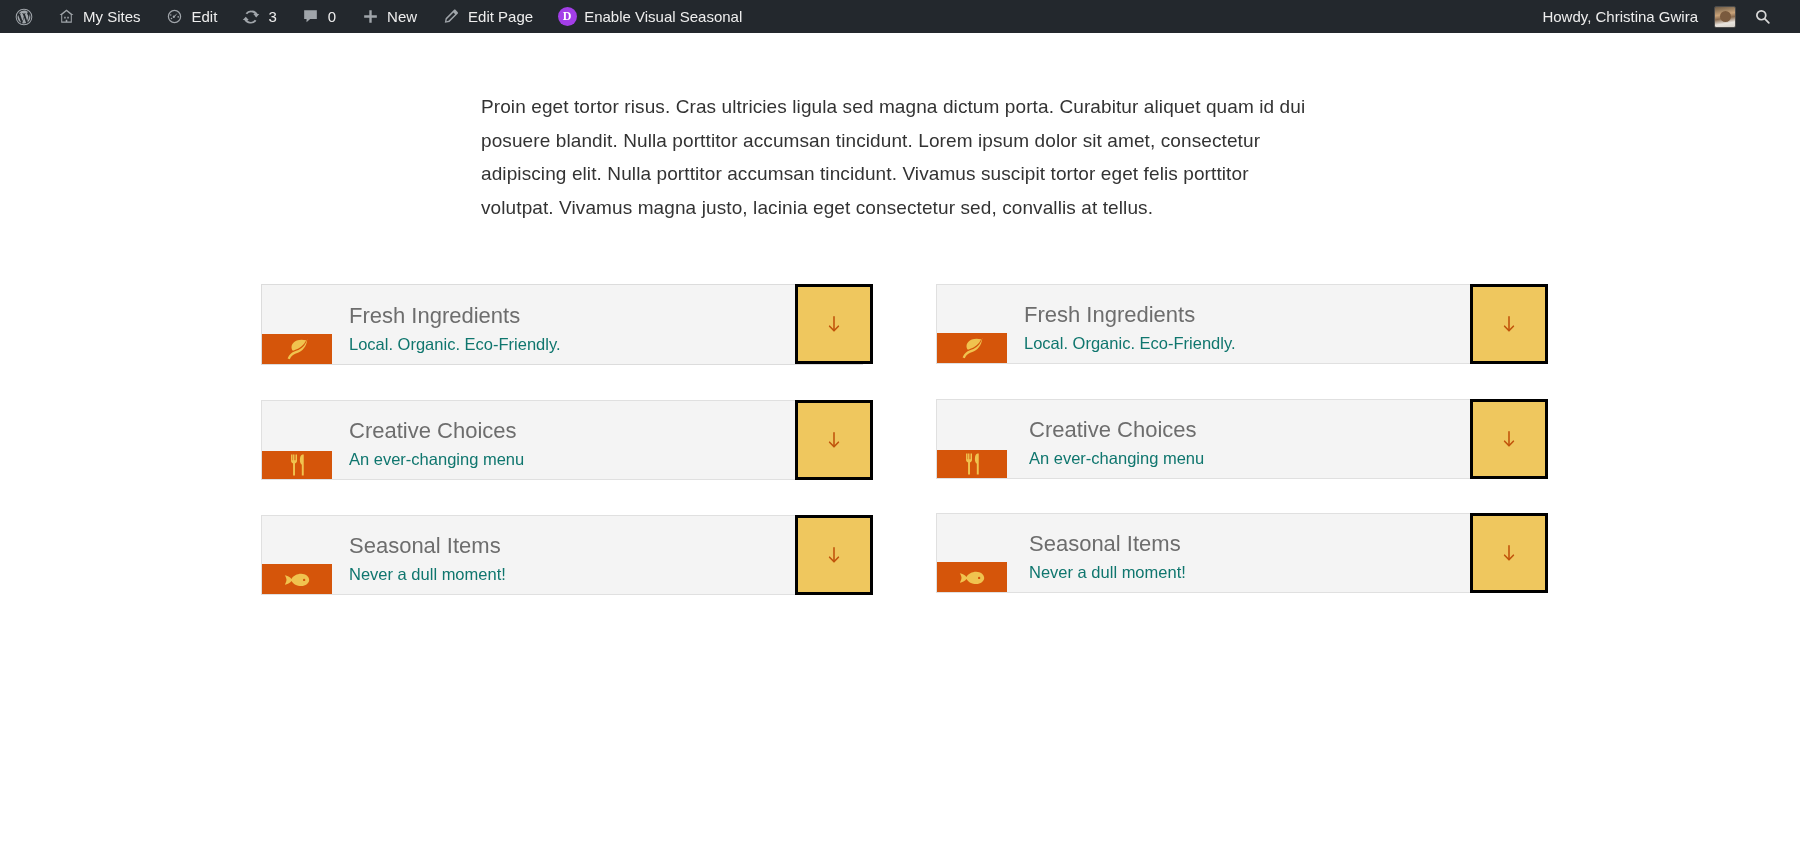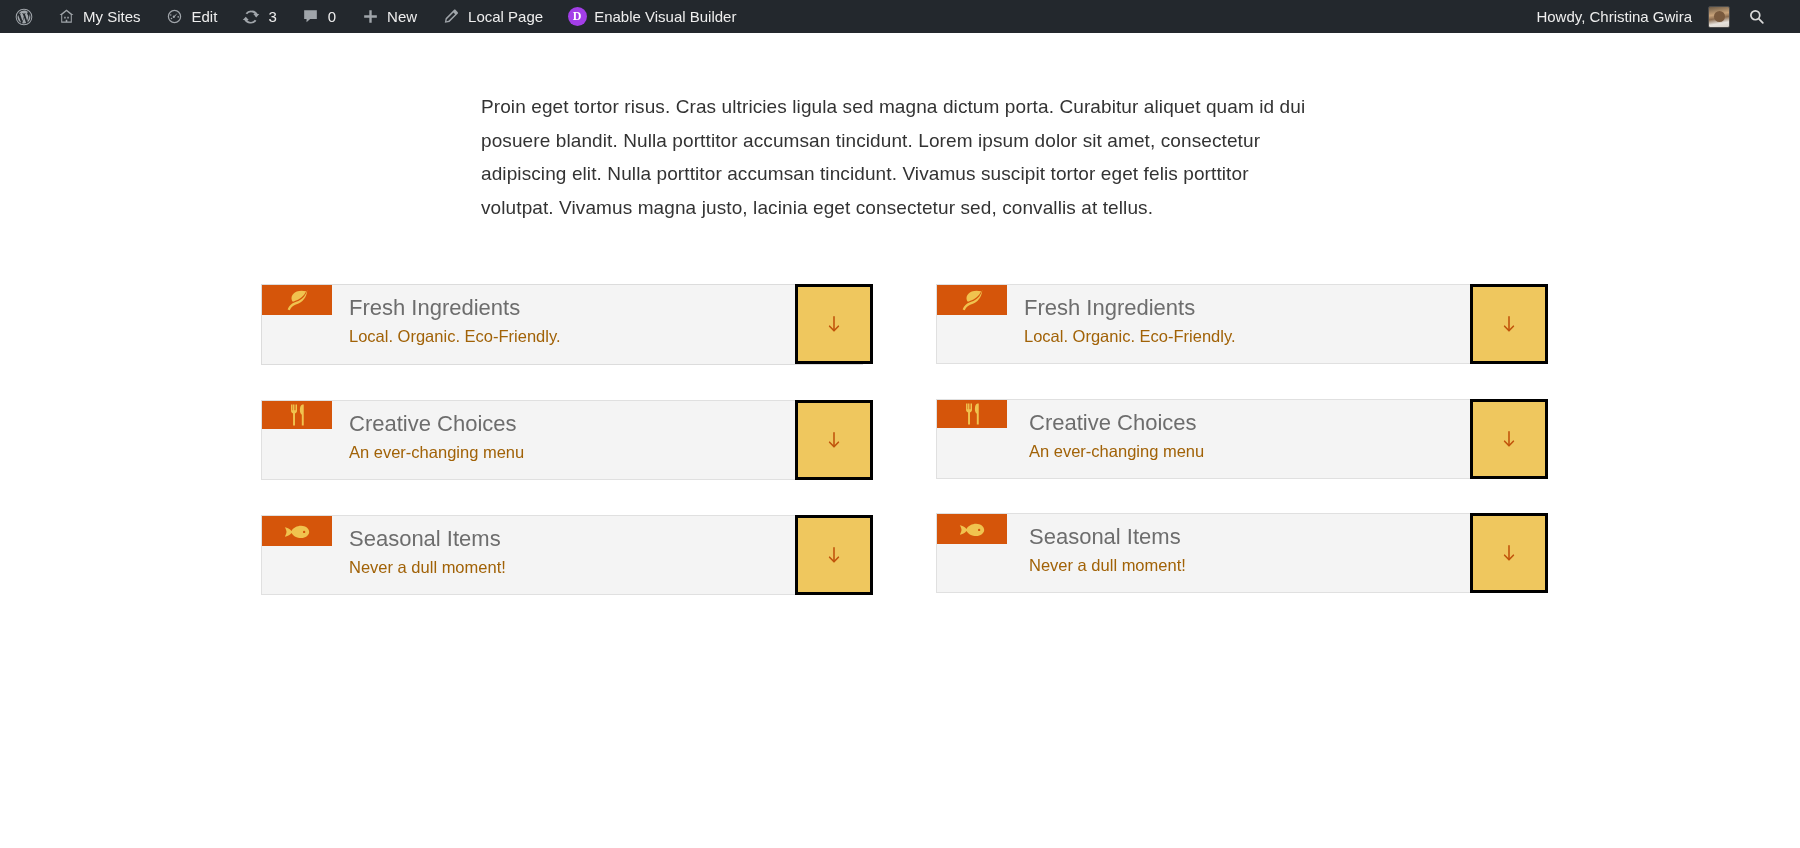--- a/index.html
+++ b/index.html
@@ -44,21 +44,21 @@
     color: #a0a5aa;
     flex: 0 0 auto;
   }
   .ab-ico svg { display:block; }
   .ab-label { font-size: 15px; line-height: 1; }
   .ab-count { font-size: 15px; color: #eeeeee; }
   #ab-right {
     margin-left: auto;
     display: flex;
     align-items: flex-start;
-    padding-right: 20px;
+    padding-right: 14px;
   }
   .ab-avatar {
     width: 22px; height: 22px;
     border-radius: 2px;
     margin-left: 9px;
     background: linear-gradient(170deg,#6d5b45 0%,#c9a37a 38%,#8a6b4f 55%,#e8e4de 78%,#d5d0c8 100%);
     border: 1px solid #4b4b4b;
     position: relative;
     overflow: hidden;
     flex: 0 0 auto;
@@ -108,21 +108,21 @@
   .toggle {
     position: relative;
     background: #ffffff;
     border: 1px solid #e0e0e0;
     margin-bottom: 35px;
   }
   .toggle.open { border-color: #dcdcdc; }
 
   .toggle-head {
     display: flex;
-    align-items: flex-start;
+    align-items: flex-end;
     background: #f4f4f4;
     position: relative;
     min-height: 78px;
   }
   .toggle-icon {
     width: 70px;
     background: #d5550a;
     display: flex;
     align-items: center;
     justify-content: center;
@@ -138,21 +138,21 @@
     padding: 8px 0 8px 17px;
   }
   .toggle-title {
     font-size: 22px;
     color: #6d6d6d;
     line-height: 1.35;
     font-weight: normal;
   }
   .toggle-sub {
     font-size: 16.5px;
-    color: #a16207;
+    color: #0f766e;
     line-height: 1.4;
     margin-top: 2px;
   }
   .toggle-arrow {
     position: absolute;
     right: -11px;
     top: -1px;
     width: 78px;
     height: 80px;
     background: #efc75e;
@@ -302,28 +302,28 @@
       </span>
       <span class="ab-label">New</span>
     </a>
 
     <a class="ab-item">
       <span class="ab-ico">
         <svg viewBox="0 0 24 24" width="19" height="19" fill="currentColor">
           <path d="M17.3 3.8c-.7-.7-1.8-.7-2.4 0L4.6 14.1 3.5 20l5.9-1.1L19.7 8.6c.7-.7.7-1.8 0-2.4l-2.4-2.4zM6.1 15.4l8.4-8.4 2.1 2.1-8.4 8.4-2.6.5.5-2.6z"></path>
         </svg>
       </span>
-      <span class="ab-label">Local Page</span>
+      <span class="ab-label">Edit Page</span>
     </a>
 
     <a class="ab-item">
       <span class="ab-ico">
         <span class="divi-badge">D</span>
       </span>
-      <span class="ab-label">Enable Visual Builder</span>
+      <span class="ab-label">Enable Visual Seasonal</span>
     </a>
 
   </div>
 
   <div id="ab-right">
     <a class="ab-item" style="padding-right:6px;">
       <span class="ab-label">Howdy, Christina Gwira</span>
       <span class="ab-avatar"></span>
     </a>
     <a class="ab-item" style="padding:0 14px 0 10px;">

